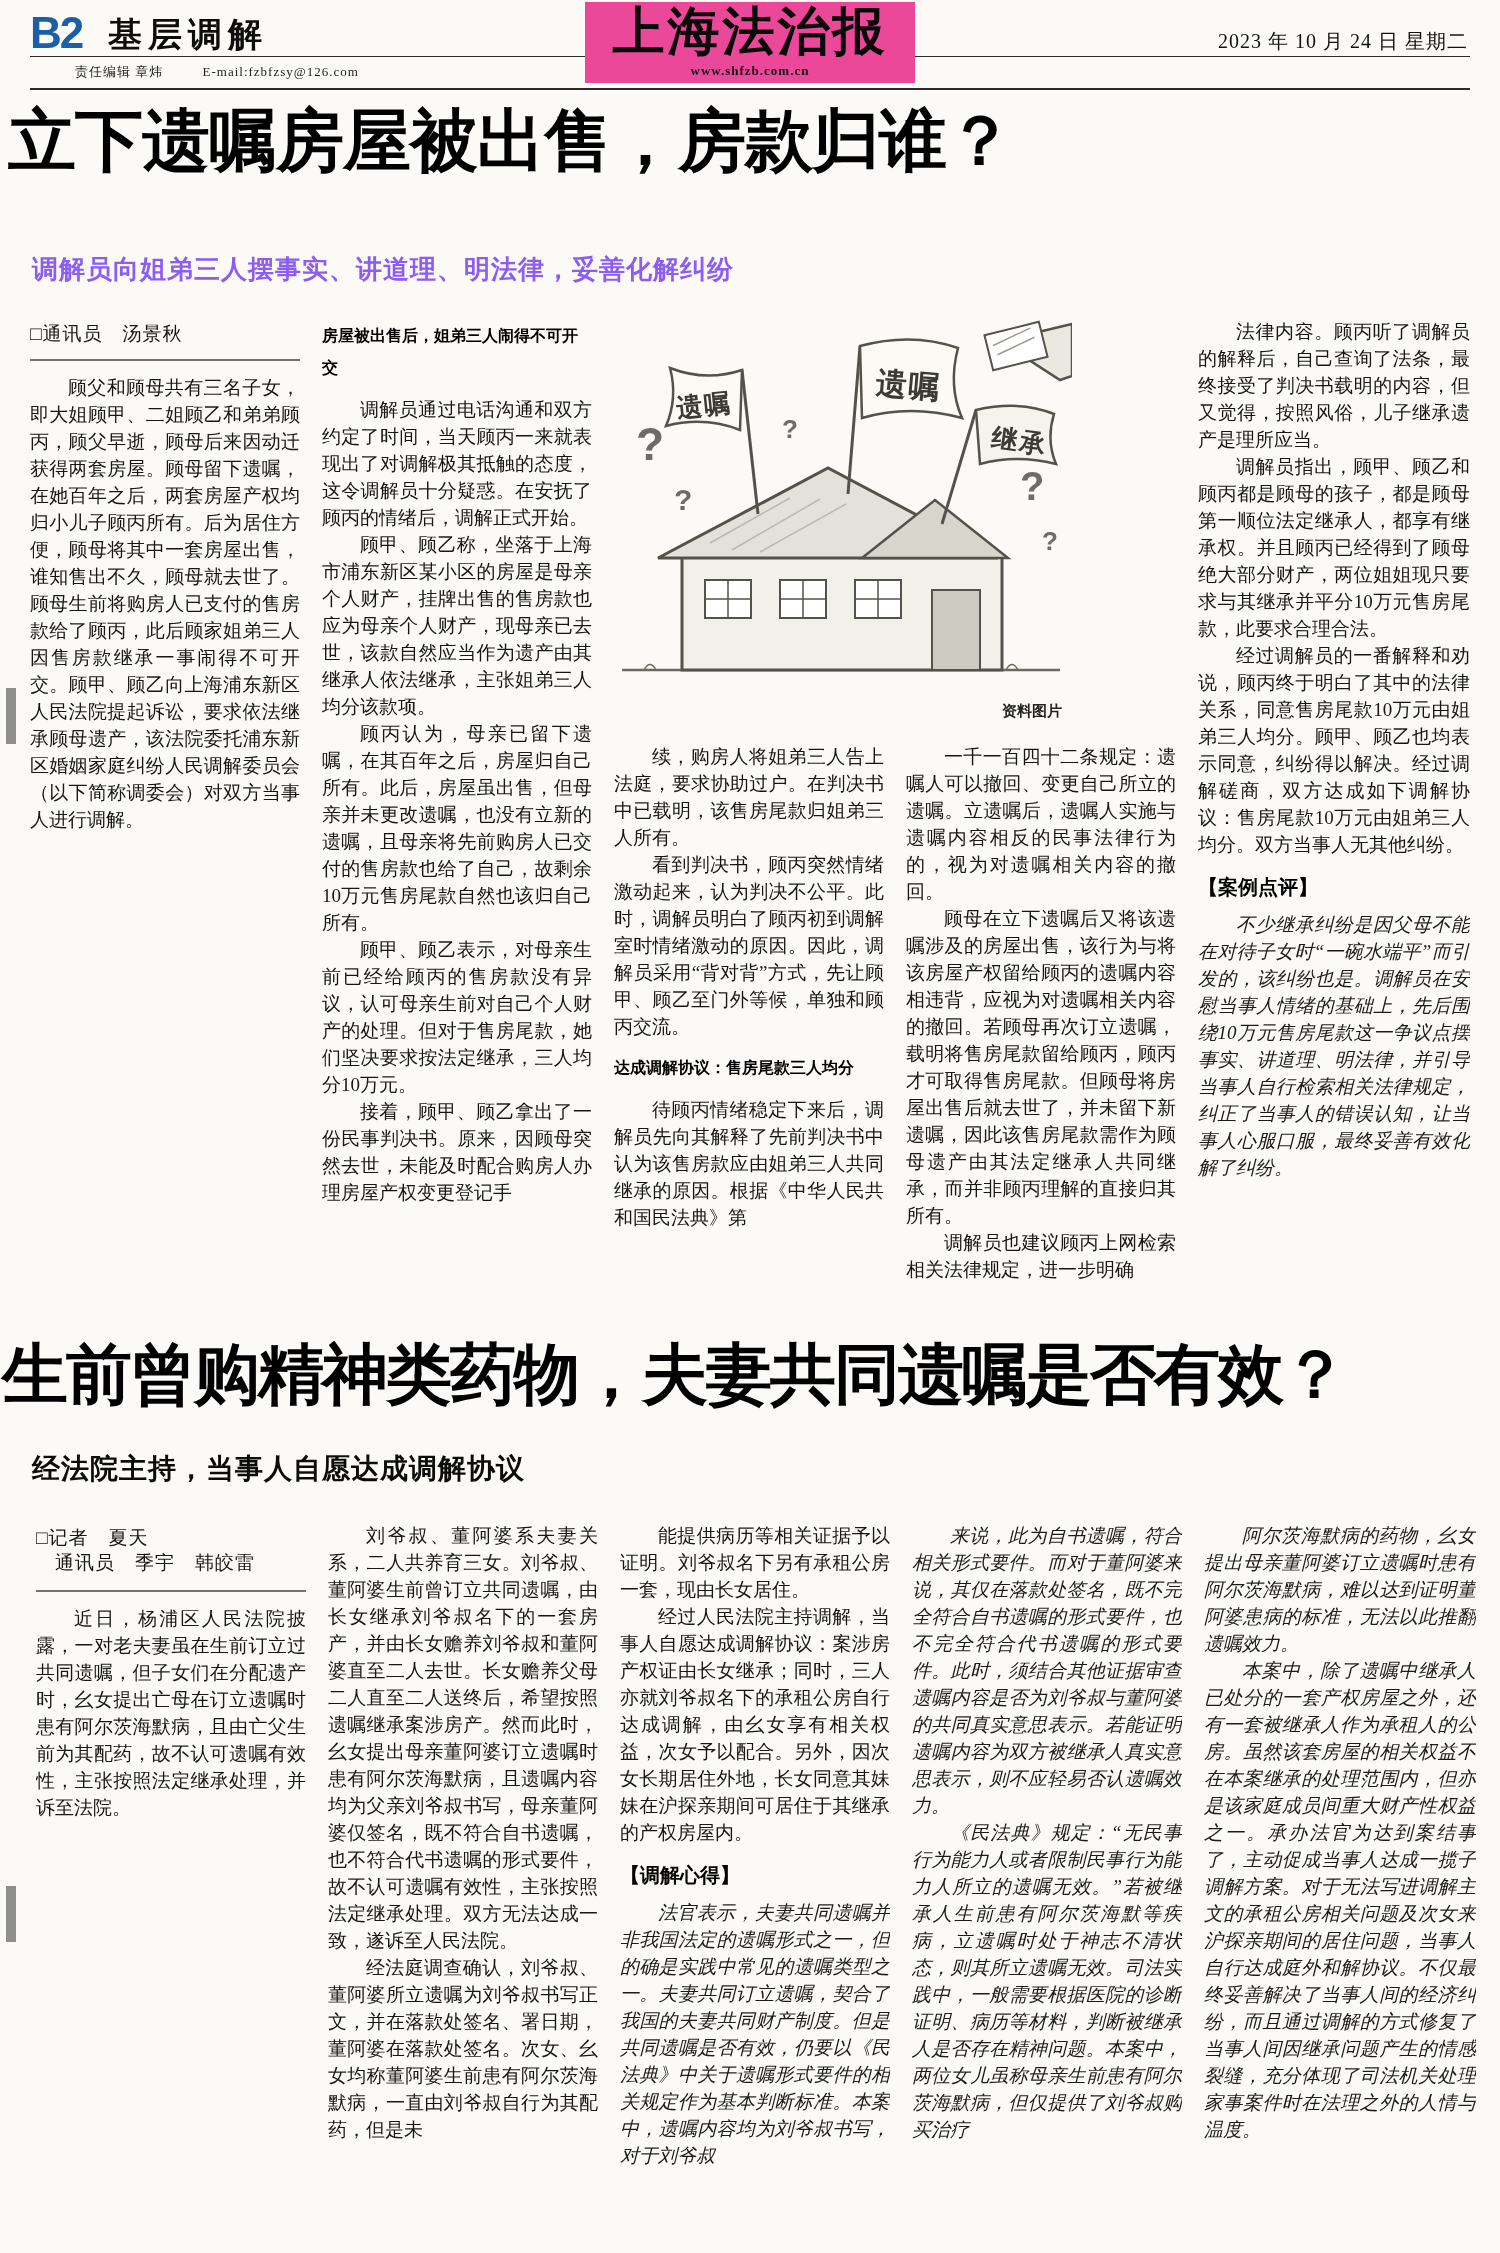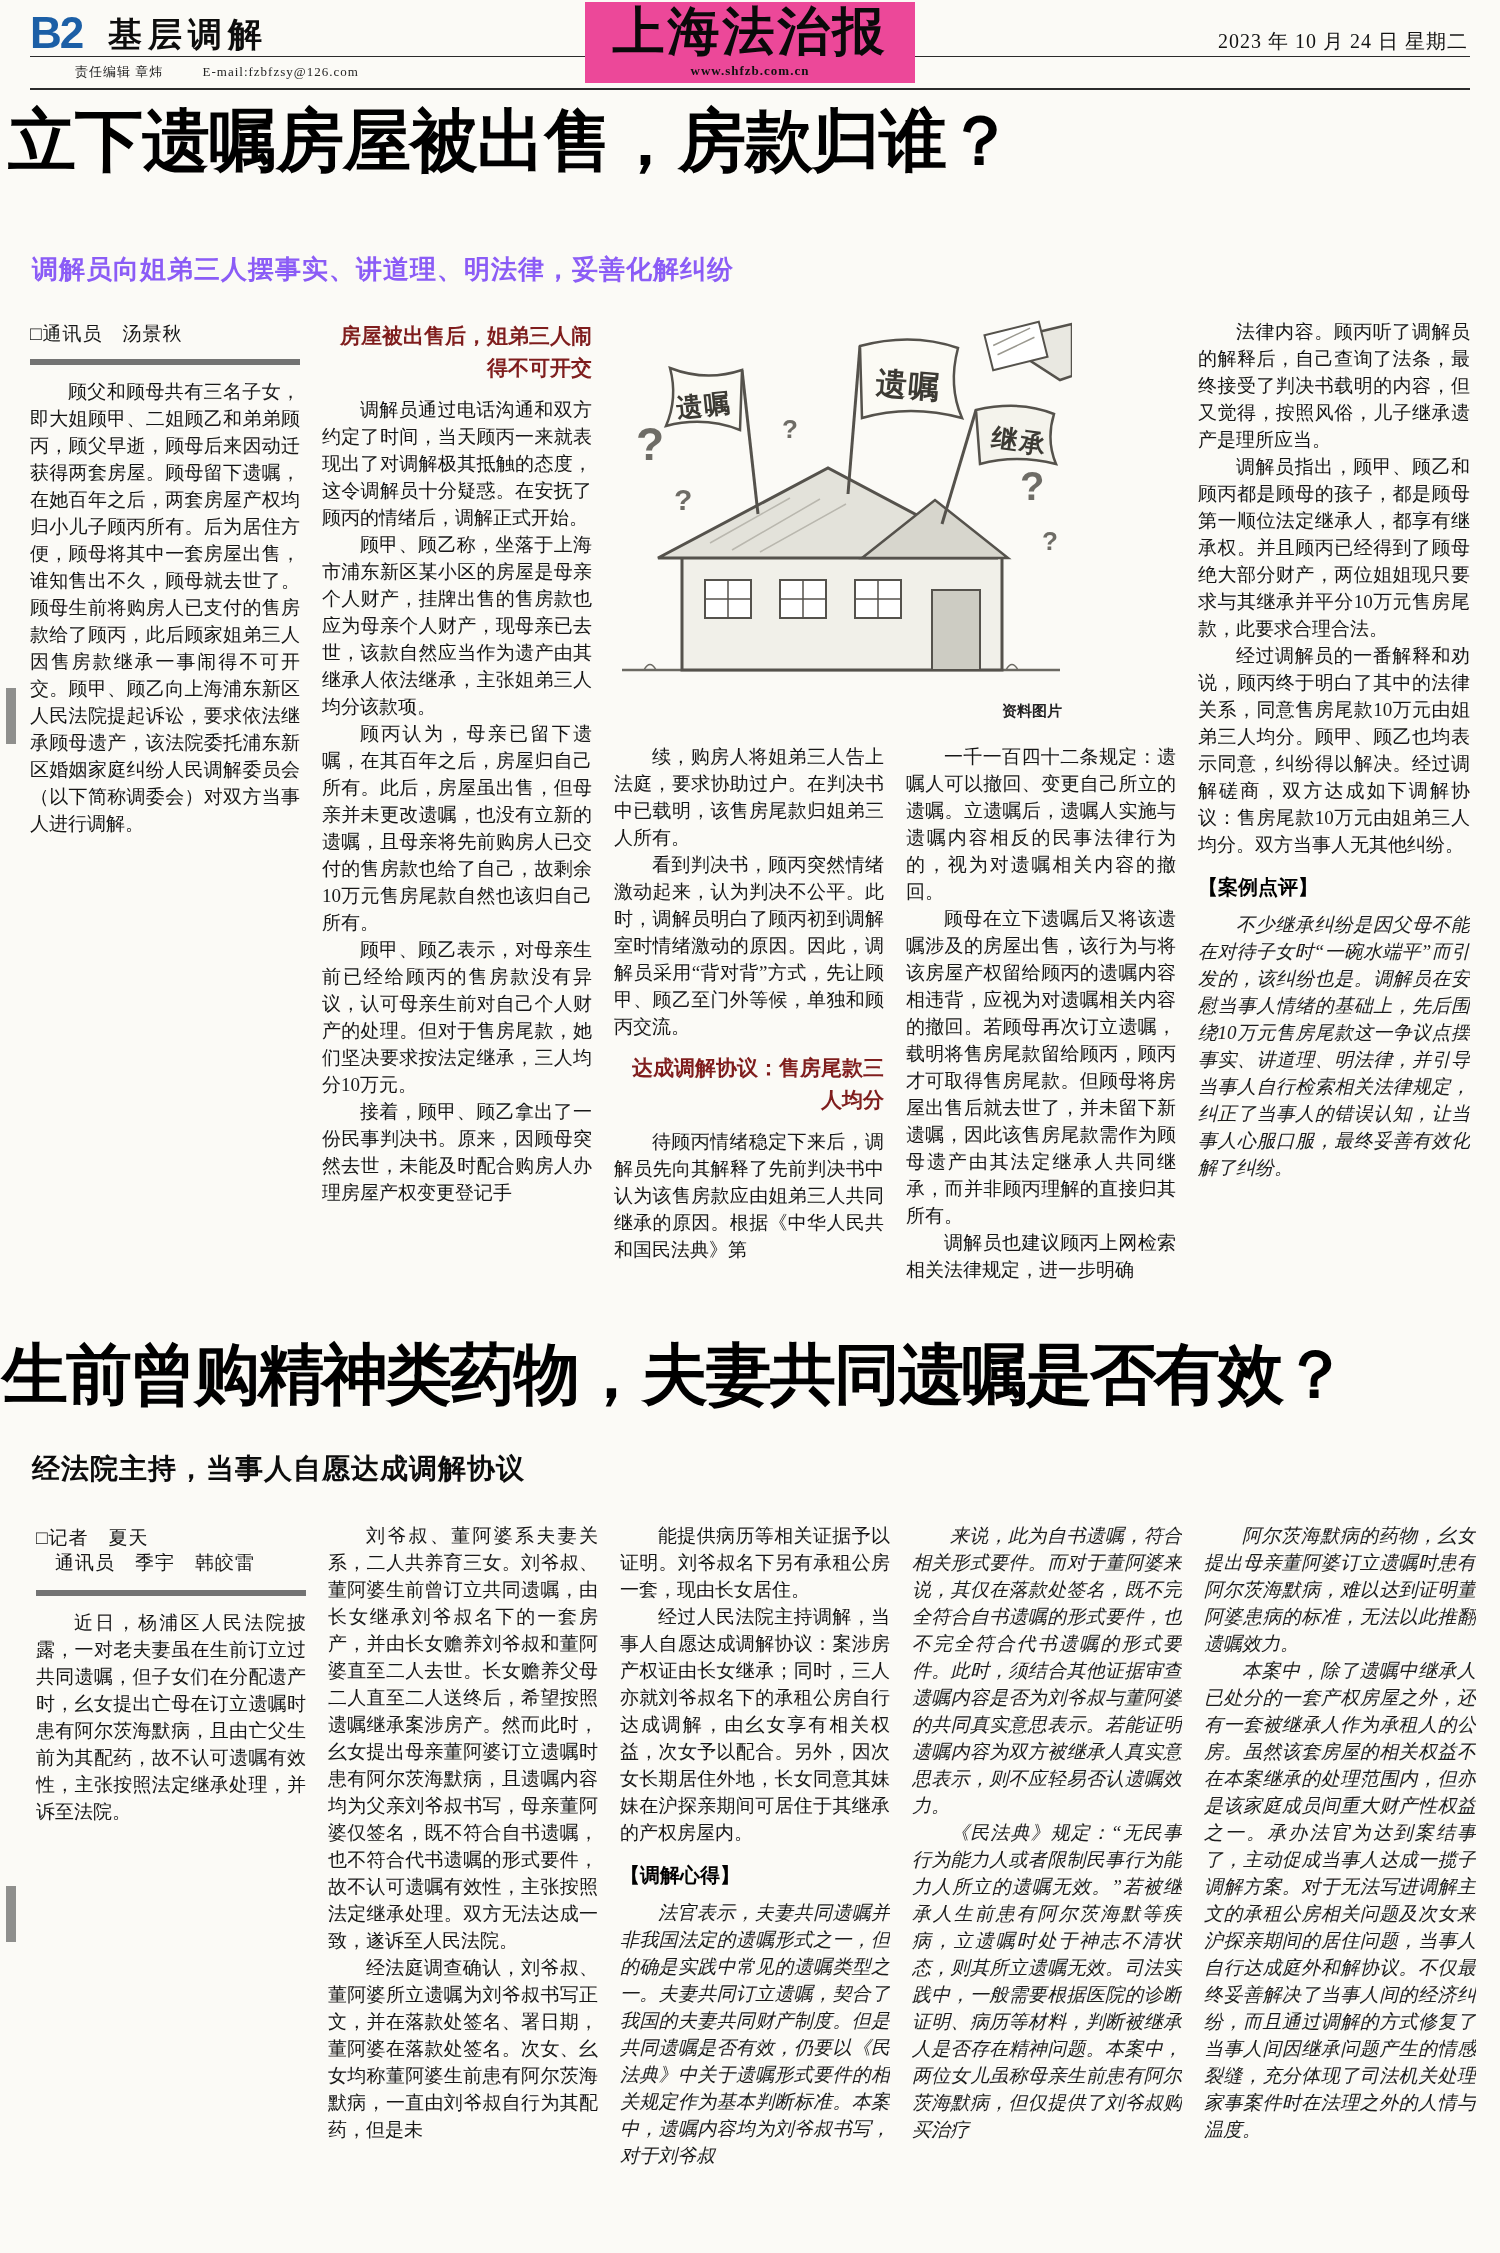--- a/index.html
+++ b/index.html
@@ -70,26 +70,26 @@
   .col {
     position:absolute; width:270px; top:0; bottom:0; overflow:hidden;
     font-size:19px; line-height:27px; text-align:justify; color:#161616;
   }
   .para { text-indent:2em; margin:0; }
   .c1 { left:30px; }  .c2 { left:322px; }
   .c3 { left:614px; } .c4 { left:906px; } .c5 { left:1198px; width:272px; }
   .a1-body .c3, .a1-body .c4 { top:425px; }
   .byline {
     padding:2px 0 12px; margin-bottom:13px;
-    border-bottom:6px solid #737373; font-size:19px; letter-spacing:1px;
+    border-bottom:2px solid #737373; font-size:19px; letter-spacing:1px;
   }
   .byline .bl2 { padding-left:1em;font-family:Liberation Mono, monospace; }
   .col-head {
     font-family:"Liberation Sans", sans-serif; font-weight:700;
-    font-size:21px; line-height:32px; margin:12px 0 12px; color:#7f1d1d; text-align:right;
+    font-size:16px; line-height:32px; margin:12px 0 12px; color:#000000; text-align:left;
   }
   .col-head.first { margin-top:2px; }
   .tag-head {
     font-family:"Liberation Sans", sans-serif; font-weight:700;
     font-size:20px; margin:16px 0 10px; color:#000; text-align:left;
   }
   .kai { font-style:italic; color:#1b1b1b; }
   
   .illus { position:absolute; left:610px; top:0; width:462px; }
   .illus svg { display:block; }

